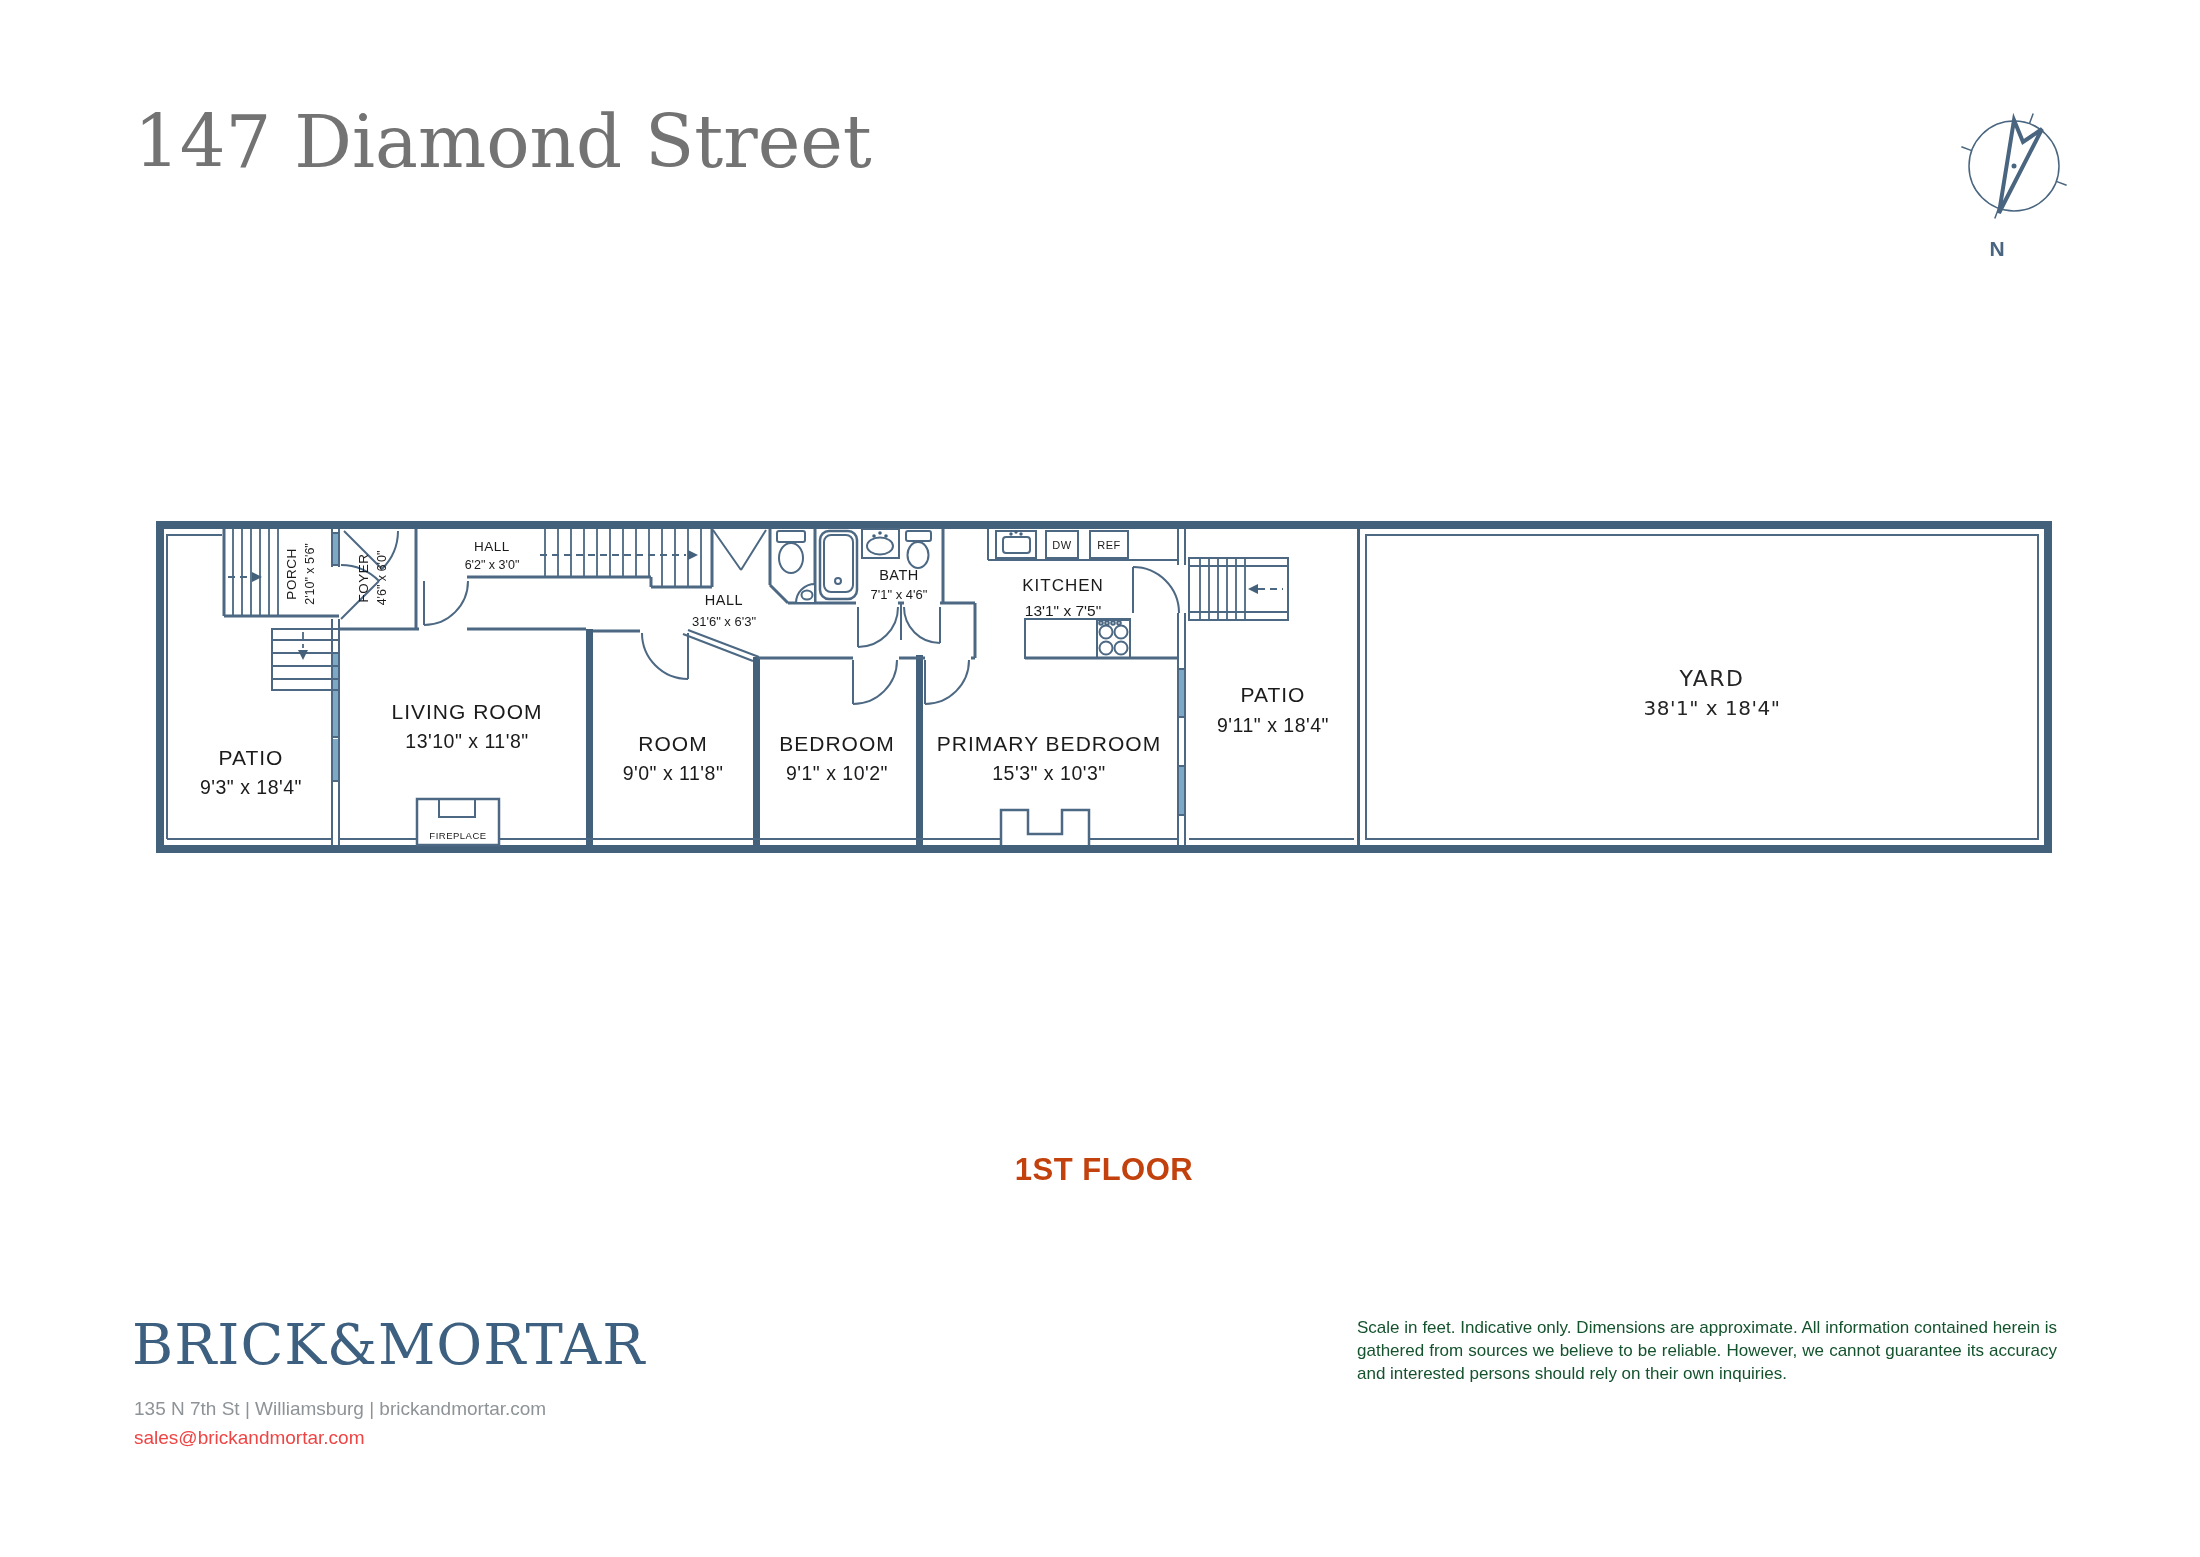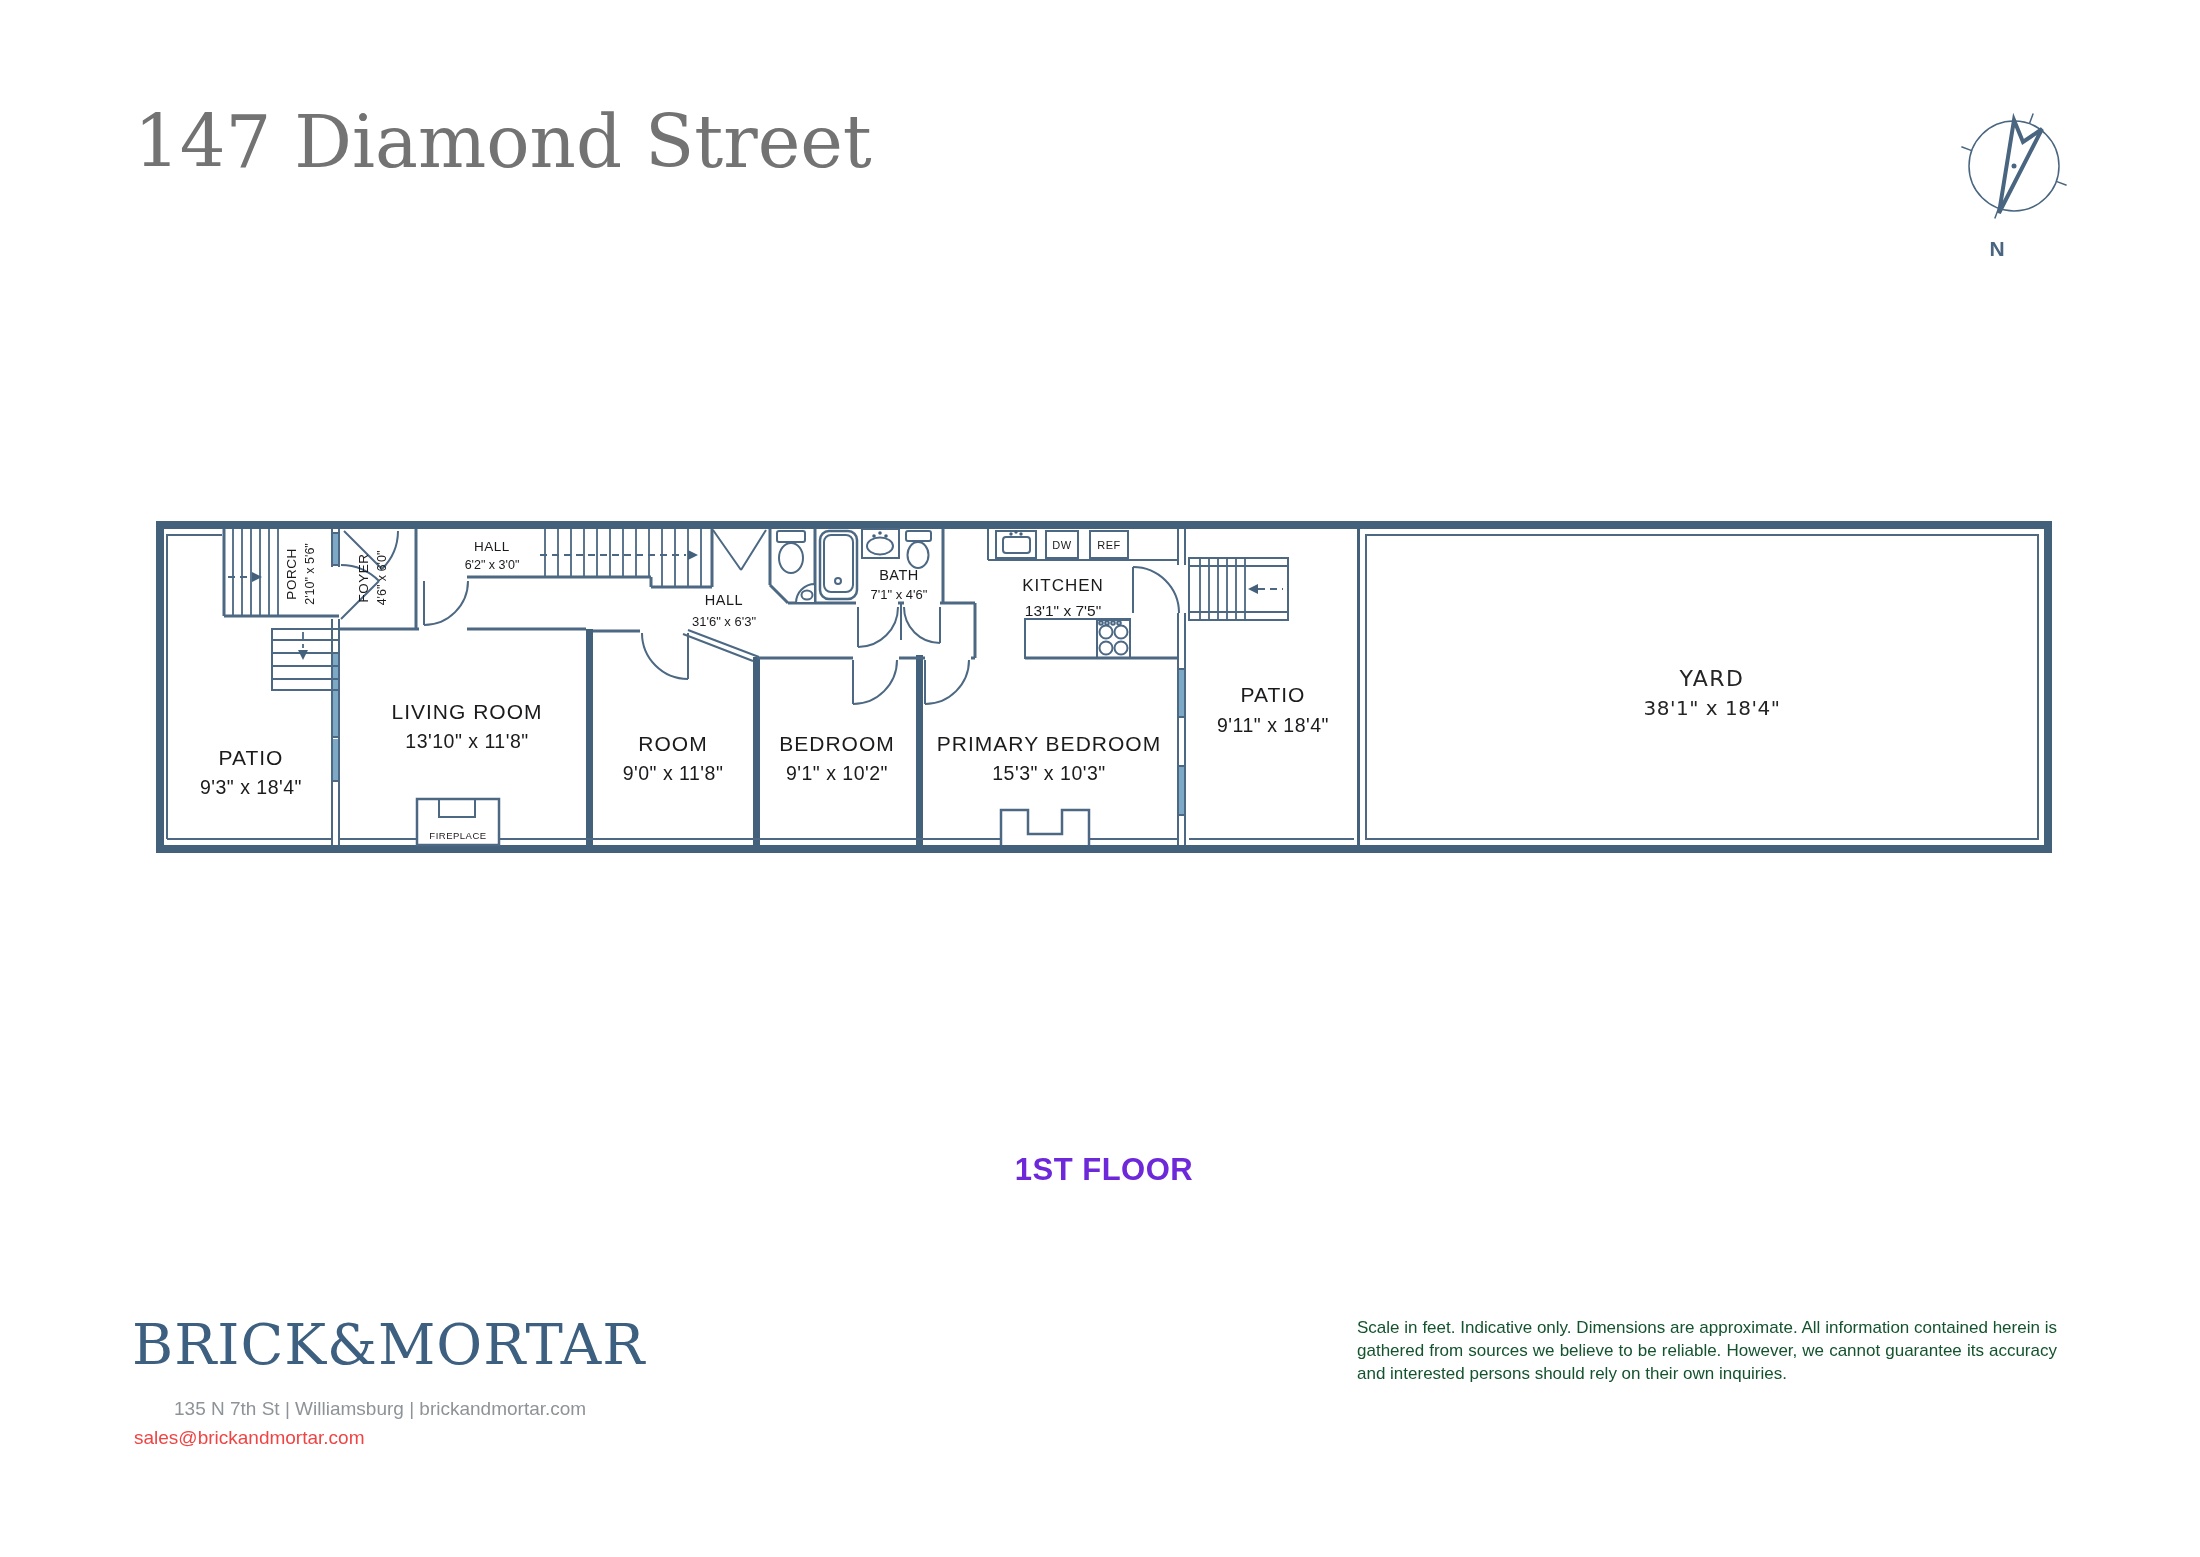--- a/index.html
+++ b/index.html
@@ -1,24 +1,24 @@
 <!DOCTYPE html>
 <html><head>
 <meta charset="utf-8">
 <style>
   html,body{margin:0;padding:0;background:#fff;}
   .page{position:relative;width:2200px;height:1557px;background:#ffffff;overflow:hidden;
         font-family:"Liberation Sans",sans-serif;}
   .title{position:absolute;left:134px;top:100px;font-family:"DejaVu Serif",serif;
          font-size:72px;color:#737373;letter-spacing:0px;white-space:nowrap;}
   .floor-label{position:absolute;left:944px;top:1152px;width:320px;text-align:center;
-         font-size:31px;font-weight:bold;color:#6d28d9;letter-spacing:0.5px;}
+         font-size:31px;font-weight:bold;color:#c2410c;letter-spacing:0.5px;}
   .brand{position:absolute;left:132px;top:1312px;font-family:"DejaVu Serif",serif;
          font-size:56px;color:#3d6080;letter-spacing:1px;white-space:nowrap;}
-  .address{position:absolute;left:134px;top:1398px;font-size:19px;color:#8e9397;white-space:nowrap;margin-left:40px;}
+  .address{position:absolute;left:134px;top:1398px;font-size:19px;color:#8e9397;white-space:nowrap;}
   .email{position:absolute;left:134px;top:1427px;font-size:19px;color:#ef4444;white-space:nowrap;}
   .disclaimer{position:absolute;left:1357px;top:1317px;width:700px;font-size:17px;
          color:#14532d;text-align:justify;line-height:1.35;}
   svg{position:absolute;left:0;top:0;}
   svg text{text-anchor:middle;}
   .room-name{font-family:"Liberation Sans",sans-serif;font-size:21px;letter-spacing:1px;fill:#1b1b1d;font-weight:500;}
   .room-dims{font-family:"Liberation Sans",sans-serif;font-size:19.5px;letter-spacing:0.5px;fill:#1b1b1d;}
   .yard-name{font-family:"DejaVu Sans",sans-serif;font-size:22px;letter-spacing:1.5px;fill:#252527;}
   .yard-dims{font-family:"DejaVu Sans",sans-serif;font-size:20px;letter-spacing:0.5px;fill:#252527;}
   .small-name{font-size:13.5px;letter-spacing:0.5px;fill:#1b1b1d;}

